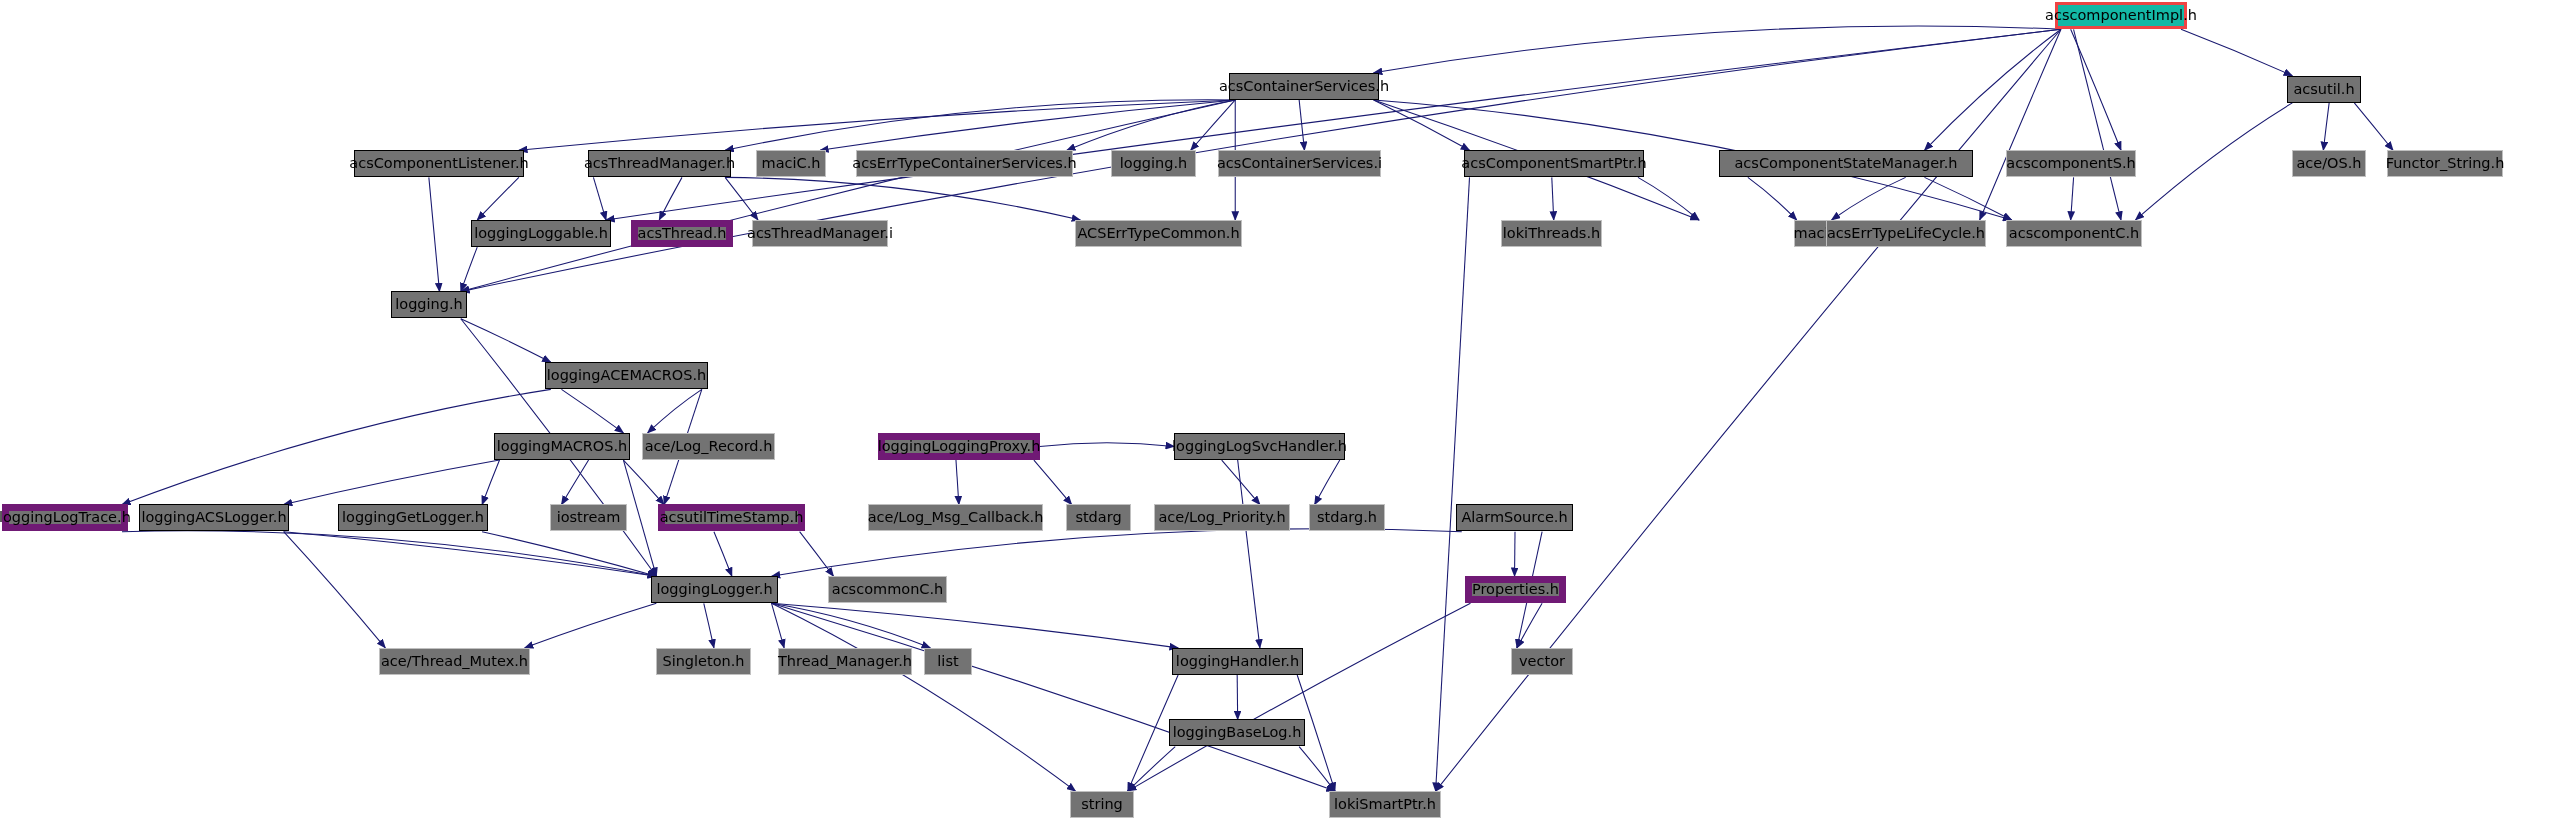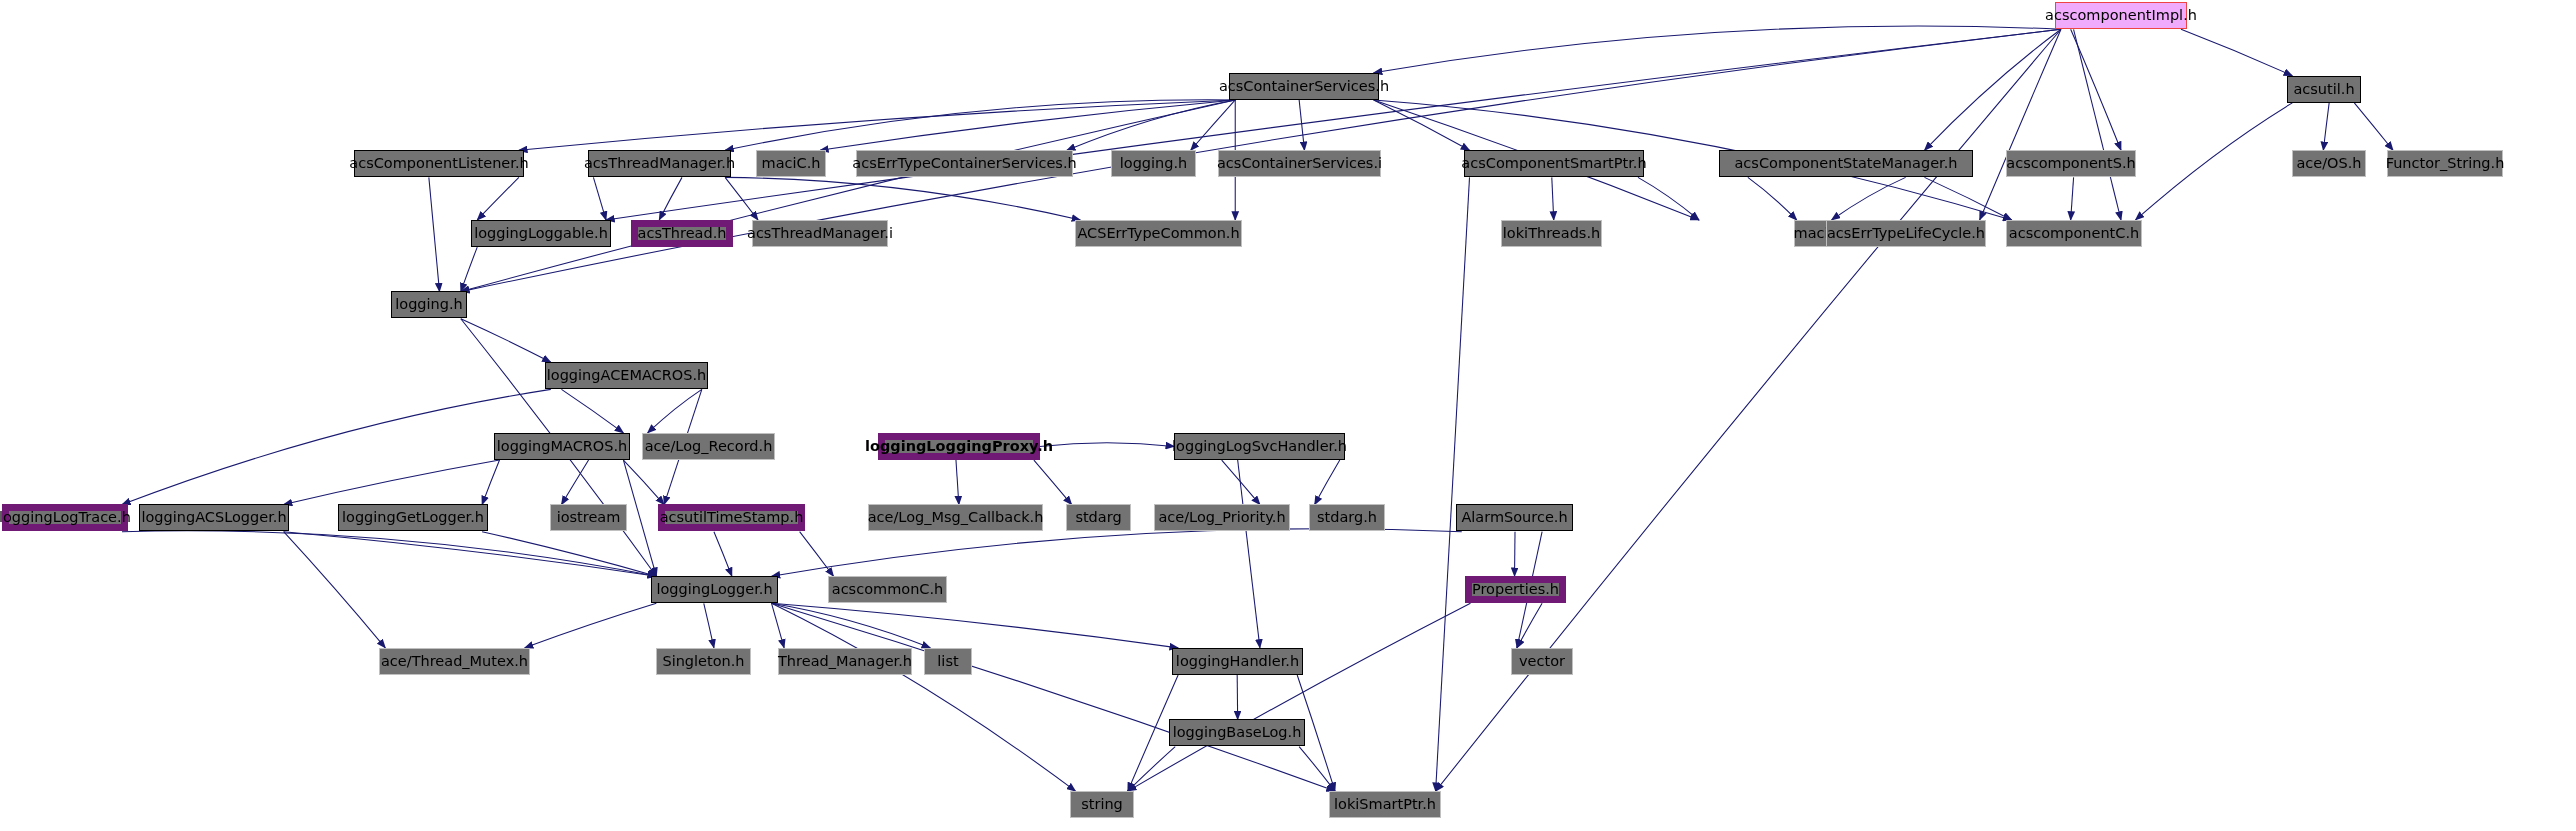--- a/index.html
+++ b/index.html
@@ -41,22 +41,22 @@
     padding: 0 7.7px;
     letter-spacing: 0px;
   }
   .node.solid {
     border: 1px solid #000000;
   }
   .node.red {
     border: 7px solid #701a75;
   }
   .node.root {
-    border: 1px solid #ef4444;
-    background: #f0abfc;
+    border: 3px solid #ef4444;
+    background: #14b8a6;
   }
 </style>
 </head>
 <body>
 
 <div id="graph">
   <svg id="edges" viewBox="0 0 2661 859" xmlns="http://www.w3.org/2000/svg">
     <defs>
       <marker id="ar" markerWidth="10" markerHeight="8" refX="9" refY="4" orient="auto" markerUnits="userSpaceOnUse">
         <path d="M0,0 L10,4 L0,8 Z" fill="#191970"></path>
@@ -214,21 +214,21 @@
       </div>
       <div class="node solid" style="left: 545px; top: 362px; width: 163px;">
         <span>loggingACEMACROS.h</span>
       </div>
       <div class="node solid" style="left: 494px; top: 433px; width: 136px;">
         <span>loggingMACROS.h</span>
       </div>
       <div class="node " style="left: 642px; top: 433px; width: 133px;">
         <span>ace/Log_Record.h</span>
       </div>
-      <div class="node red" style="left: 878px; top: 433px; width: 162px; font-weight: bold;">
+      <div class="node red" style="left: 878px; top: 433px; width: 162px;">
         <span>loggingLoggingProxy.h</span>
       </div>
       <div class="node solid" style="left: 1174px; top: 433px; width: 171px;">
         <span>loggingLogSvcHandler.h</span>
       </div>
       <div class="node red" style="left: 1.9px; top: 504px; width: 126px;">
         <span>loggingLogTrace.h</span>
       </div>
       <div class="node solid" style="left: 139px; top: 504px; width: 150px;">
         <span>loggingACSLogger.h</span>

